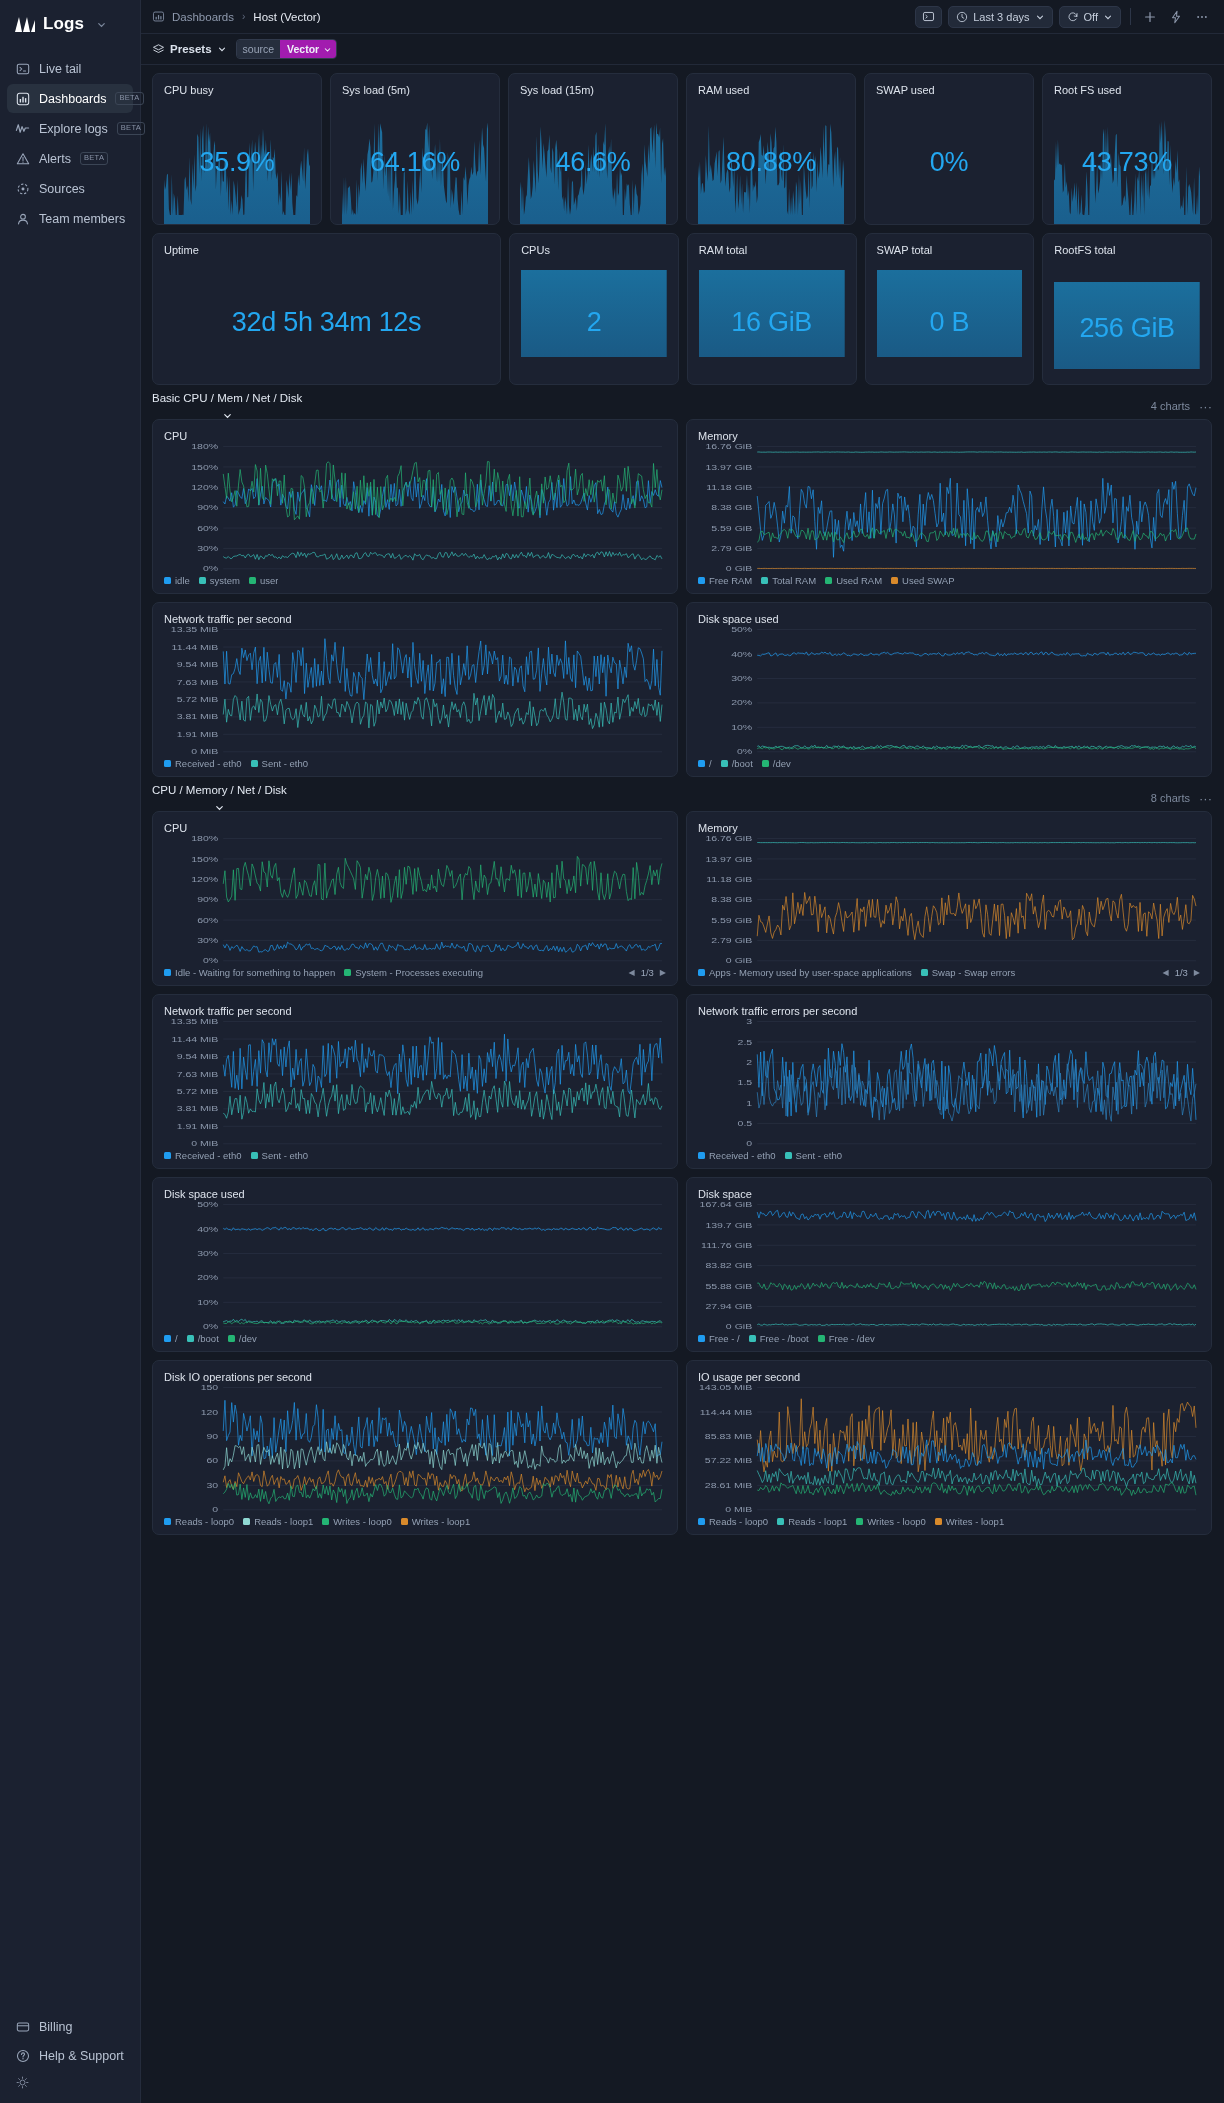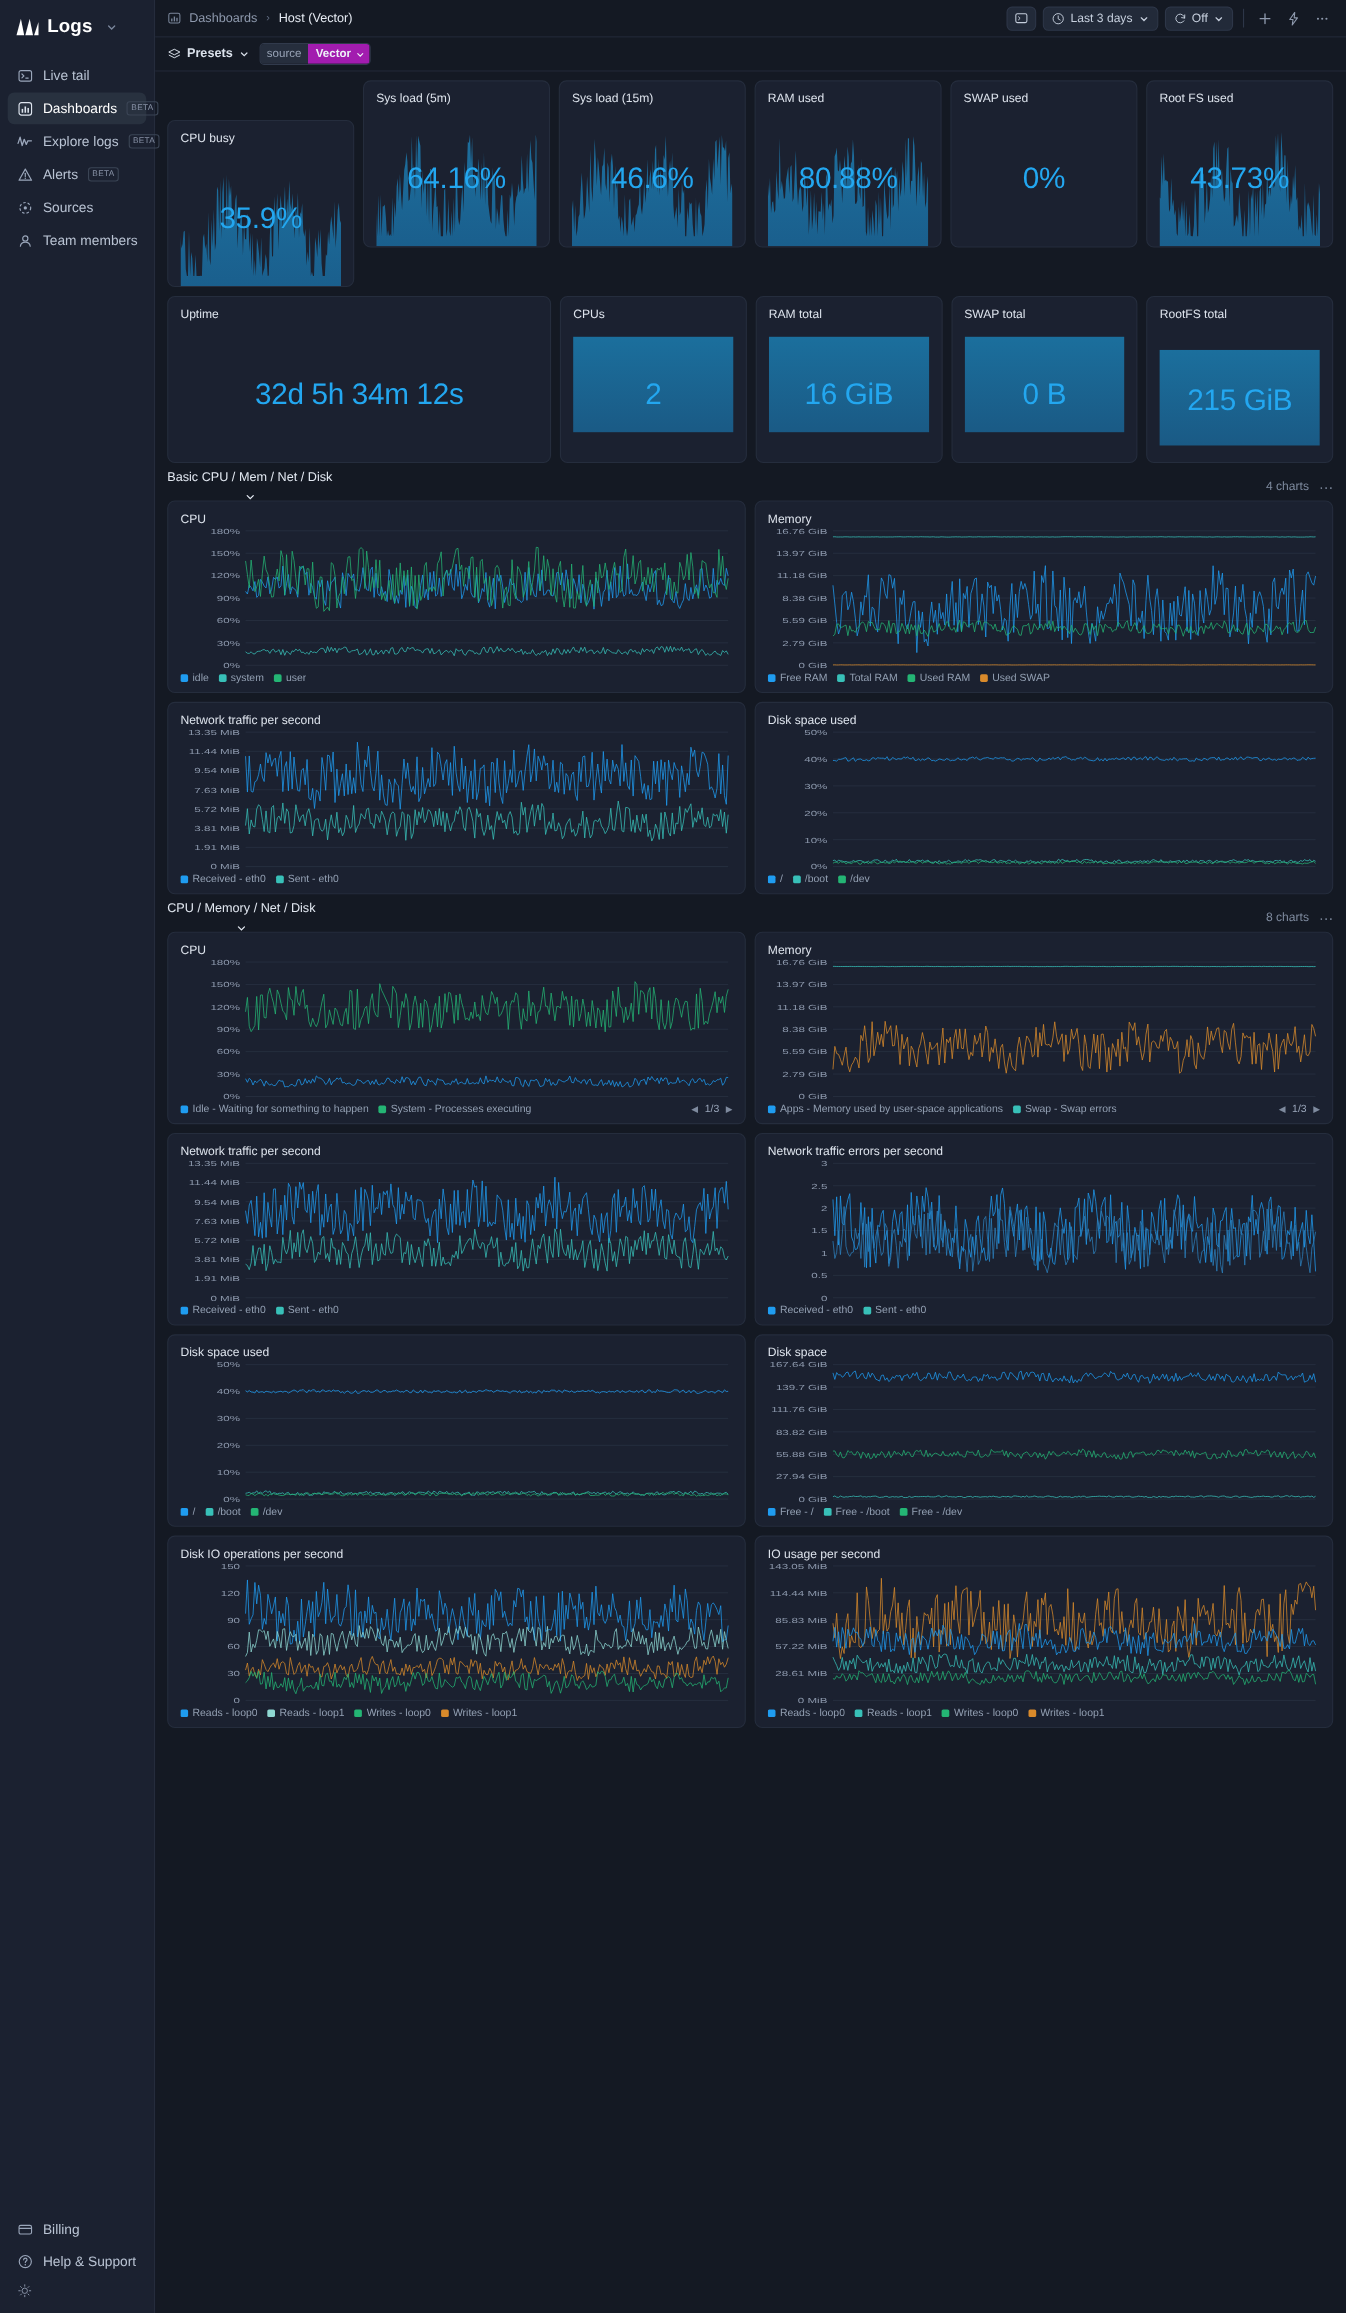--- a/index.html
+++ b/index.html
@@ -346,21 +346,21 @@
           <span>Vector</span>
           <svg width="9" height="9" viewBox="0 0 12 12">
               <path d="M3 5 L6 8 L9 5" stroke="currentColor" stroke-width="1.4" fill="none" stroke-linecap="round"></path>
             </svg>
         </span>
       </div>
     </div>
 
     <div class="scroll">
       <div class="stat-row" id="stat-row-1">
-          <div class="stat-card" style="flex: 1 1 0px; margin-top: 36px;">
+          <div class="stat-card" style="flex: 1 1 0px;">
             <div class="stat-title">CPU busy</div>
             <div class="stat-body">
               <div class="spark">
                 <svg viewBox="0 0 200 120" preserveAspectRatio="none">
                   <defs>
                     <linearGradient id="g3" x1="0" y1="0" x2="0" y2="1">
                       <stop offset="0%" stop-color="#1d6f9e"></stop>
                       <stop offset="100%" stop-color="#1a5f8d"></stop>
                     </linearGradient>
                   </defs>
@@ -502,21 +502,21 @@
             <div class="stat-body">
               <div class="solid-fill"><svg viewBox="0 0 200 120" preserveAspectRatio="none">
                   <defs>
                     <linearGradient id="s27" x1="0" y1="0" x2="0" y2="1">
                       <stop offset="0%" stop-color="#1b6f9d"></stop>
                       <stop offset="100%" stop-color="#1a5a85"></stop>
                     </linearGradient>
                   </defs>
                   <rect x="0" y="0" width="200" height="120" fill="url(#s27)"></rect>
                 </svg></div>
-              <div class="stat-value">215 GiB</div>
+              <div class="stat-value">256 GiB</div>
             </div>
           </div>
         </div>
 
       <div class="section-head">
         <div class="section-title">
           <span>Basic CPU / Mem / Net / Disk</span>
           <svg width="11" height="11" viewBox="0 0 12 12">
               <path d="M3 5 L6 8 L9 5" stroke="currentColor" stroke-width="1.3" fill="none" stroke-linecap="round"></path>
             </svg>

